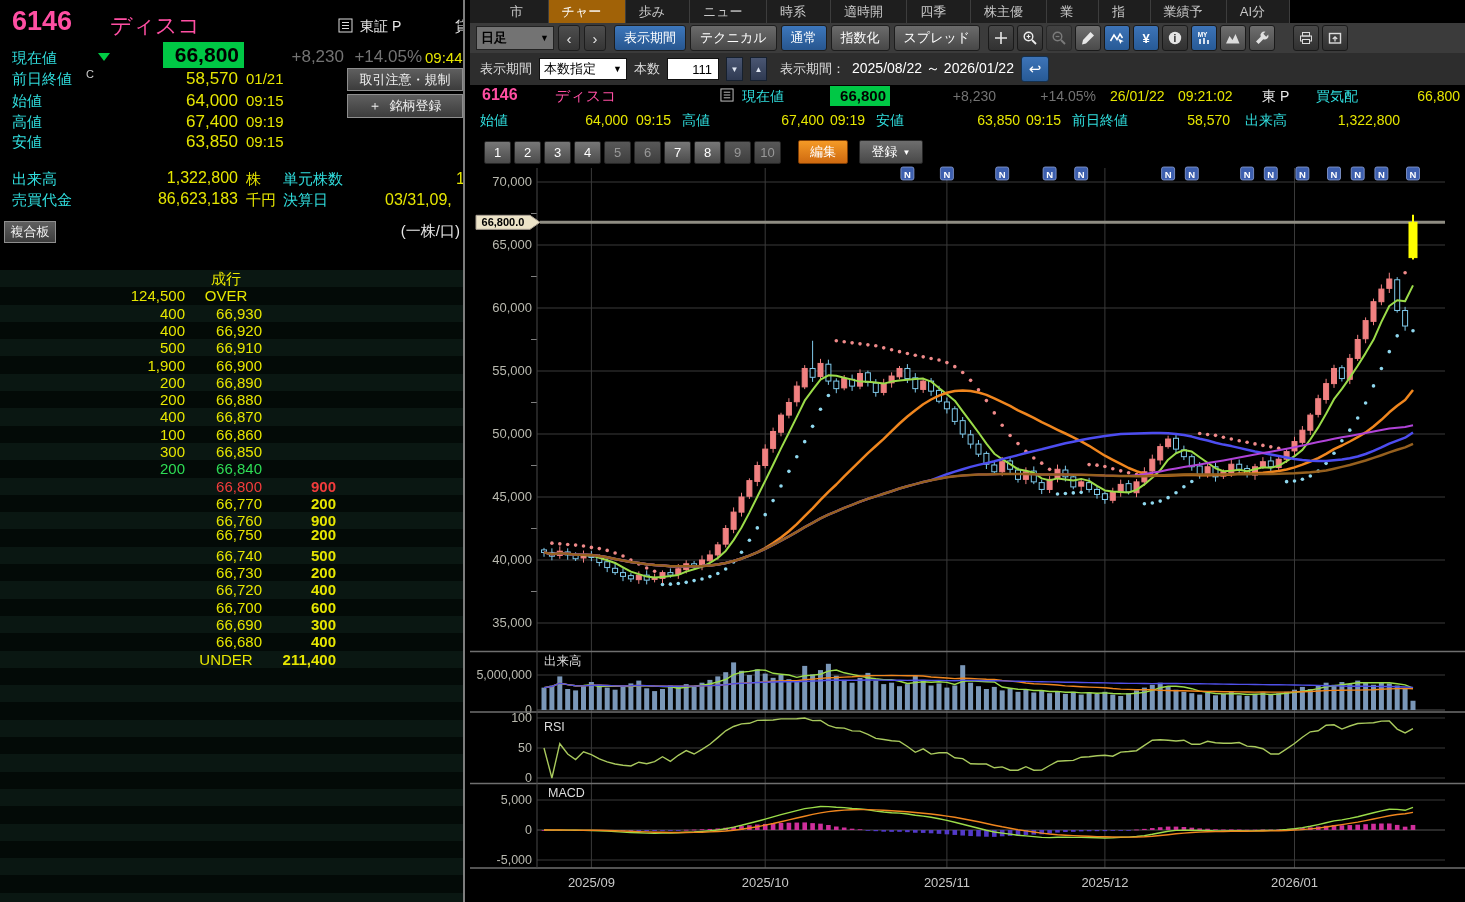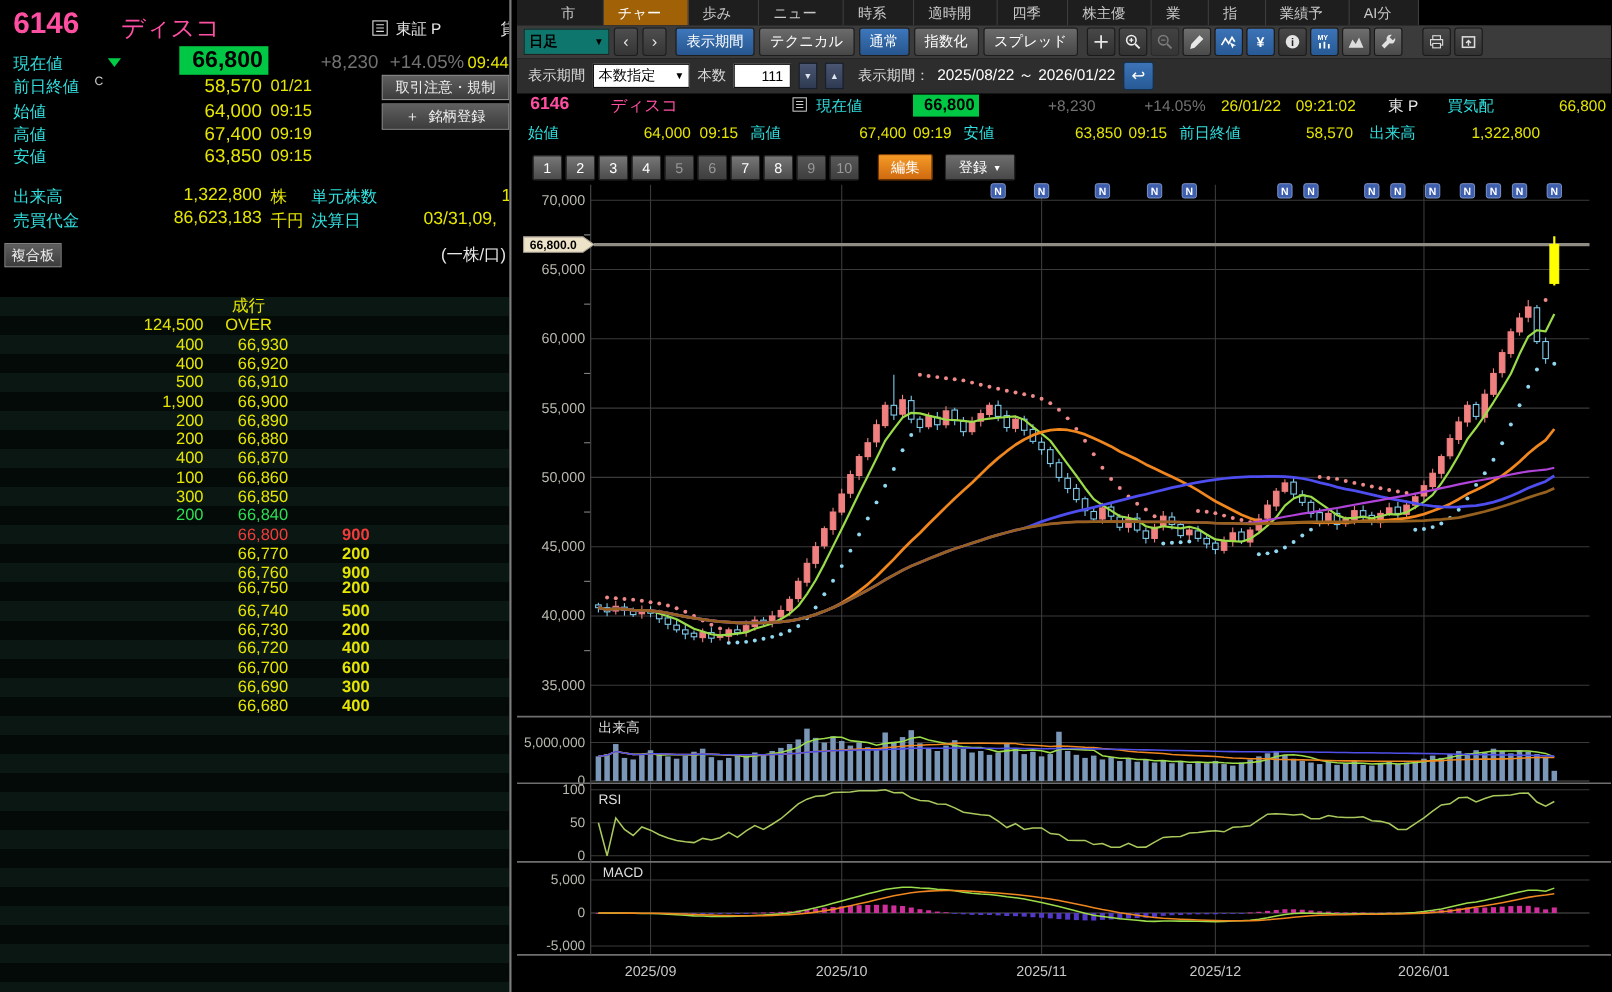--- a/index.html
+++ b/index.html
@@ -38,21 +38,21 @@
   #divider{position:absolute;left:463px;top:0;width:7px;height:902px;background:#000;
       border-left:2px solid #7d7d7d;}
   
   #right{position:absolute;left:470px;top:0;width:995px;height:902px;background:#000;overflow:hidden;}
   #tabs{position:absolute;left:0;top:0;width:793px;height:23px;background:#1e1e1e;display:flex;padding-left:27px;}
   .tab{height:23px;line-height:23px;padding:0 13px;font-size:13px;color:#c8c8c8;
       border-right:1px solid #3d3d3d;cursor:pointer;}
   .tab.active{background:#a16207;color:#fff;}
   #toolbar{position:absolute;left:0;top:23px;width:995px;height:30px;background:#3b3b3b;
       display:flex;align-items:center;gap:4px;padding-left:6px;box-sizing:border-box;}
-  #tf-select{width:78px;height:24px;background:#0f766e;border:1px solid #222;display:flex;
+  #tf-select{width:78px;height:24px;background:#737373;border:1px solid #222;display:flex;
       align-items:center;justify-content:space-between;padding:0 4px;box-sizing:border-box;cursor:pointer;}
   #tf-select .lbl{color:#000;font-size:13px;font-weight:bold;}
   #tf-select .arr{font-size:9px;color:#000;}
   .navb{width:20px;height:24px;background:linear-gradient(#4e4e4e,#353535);border:1px solid #1d1d1d;
       color:#e8e8e8;display:flex;align-items:center;justify-content:center;font-size:15px;
       border-radius:3px;cursor:pointer;}
   .tbtn{height:24px;padding:0 9px;font-size:13px;color:#fff;border:1px solid #1d1d1d;border-radius:3px;
       display:flex;align-items:center;cursor:pointer;}
   .tb-blue{background:linear-gradient(#3d77bc,#27568f);}
   .tb-gray{background:linear-gradient(#6b6b6b,#474747);}
@@ -259,20 +259,25 @@
         </div>
         <div class="ob-row" style="top: 346px;">
           <div class="ob-s"></div>
           <div class="ob-p">66,690</div>
           <div class="ob-b">300</div>
         </div>
         <div class="ob-row" style="top: 363.3px;">
           <div class="ob-s"></div>
           <div class="ob-p">66,680</div>
           <div class="ob-b">400</div>
+        </div>
+        <div class="ob-row center" style="top: 380.6px;">
+          <div class="ob-s"></div>
+          <div class="ob-p">UNDER</div>
+          <div class="ob-b">211,400</div>
         </div>
       </div>
   </section>
 
   <div id="divider"></div>
 
   <section id="right">
     <nav id="tabs">
         <div class="tab">市況</div>
         <div class="tab active">チャート</div>

